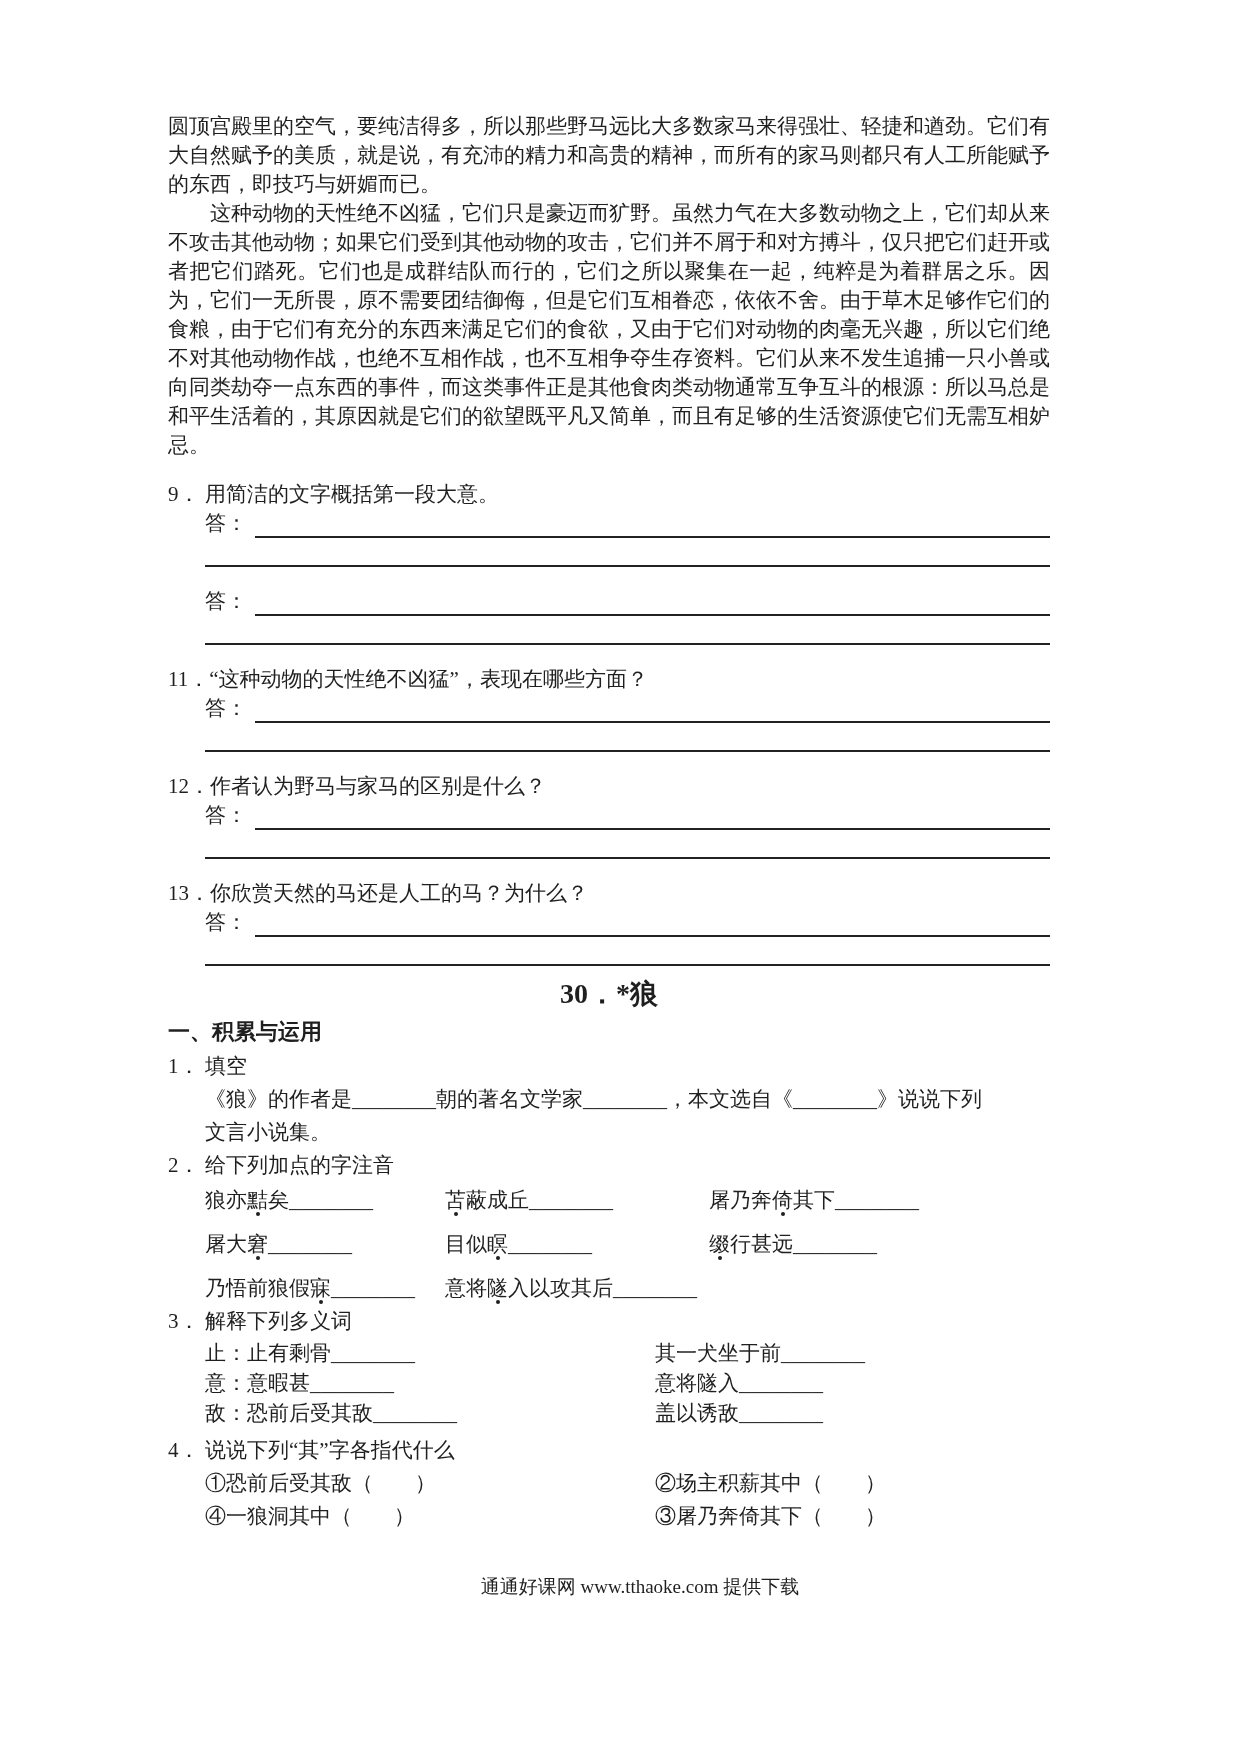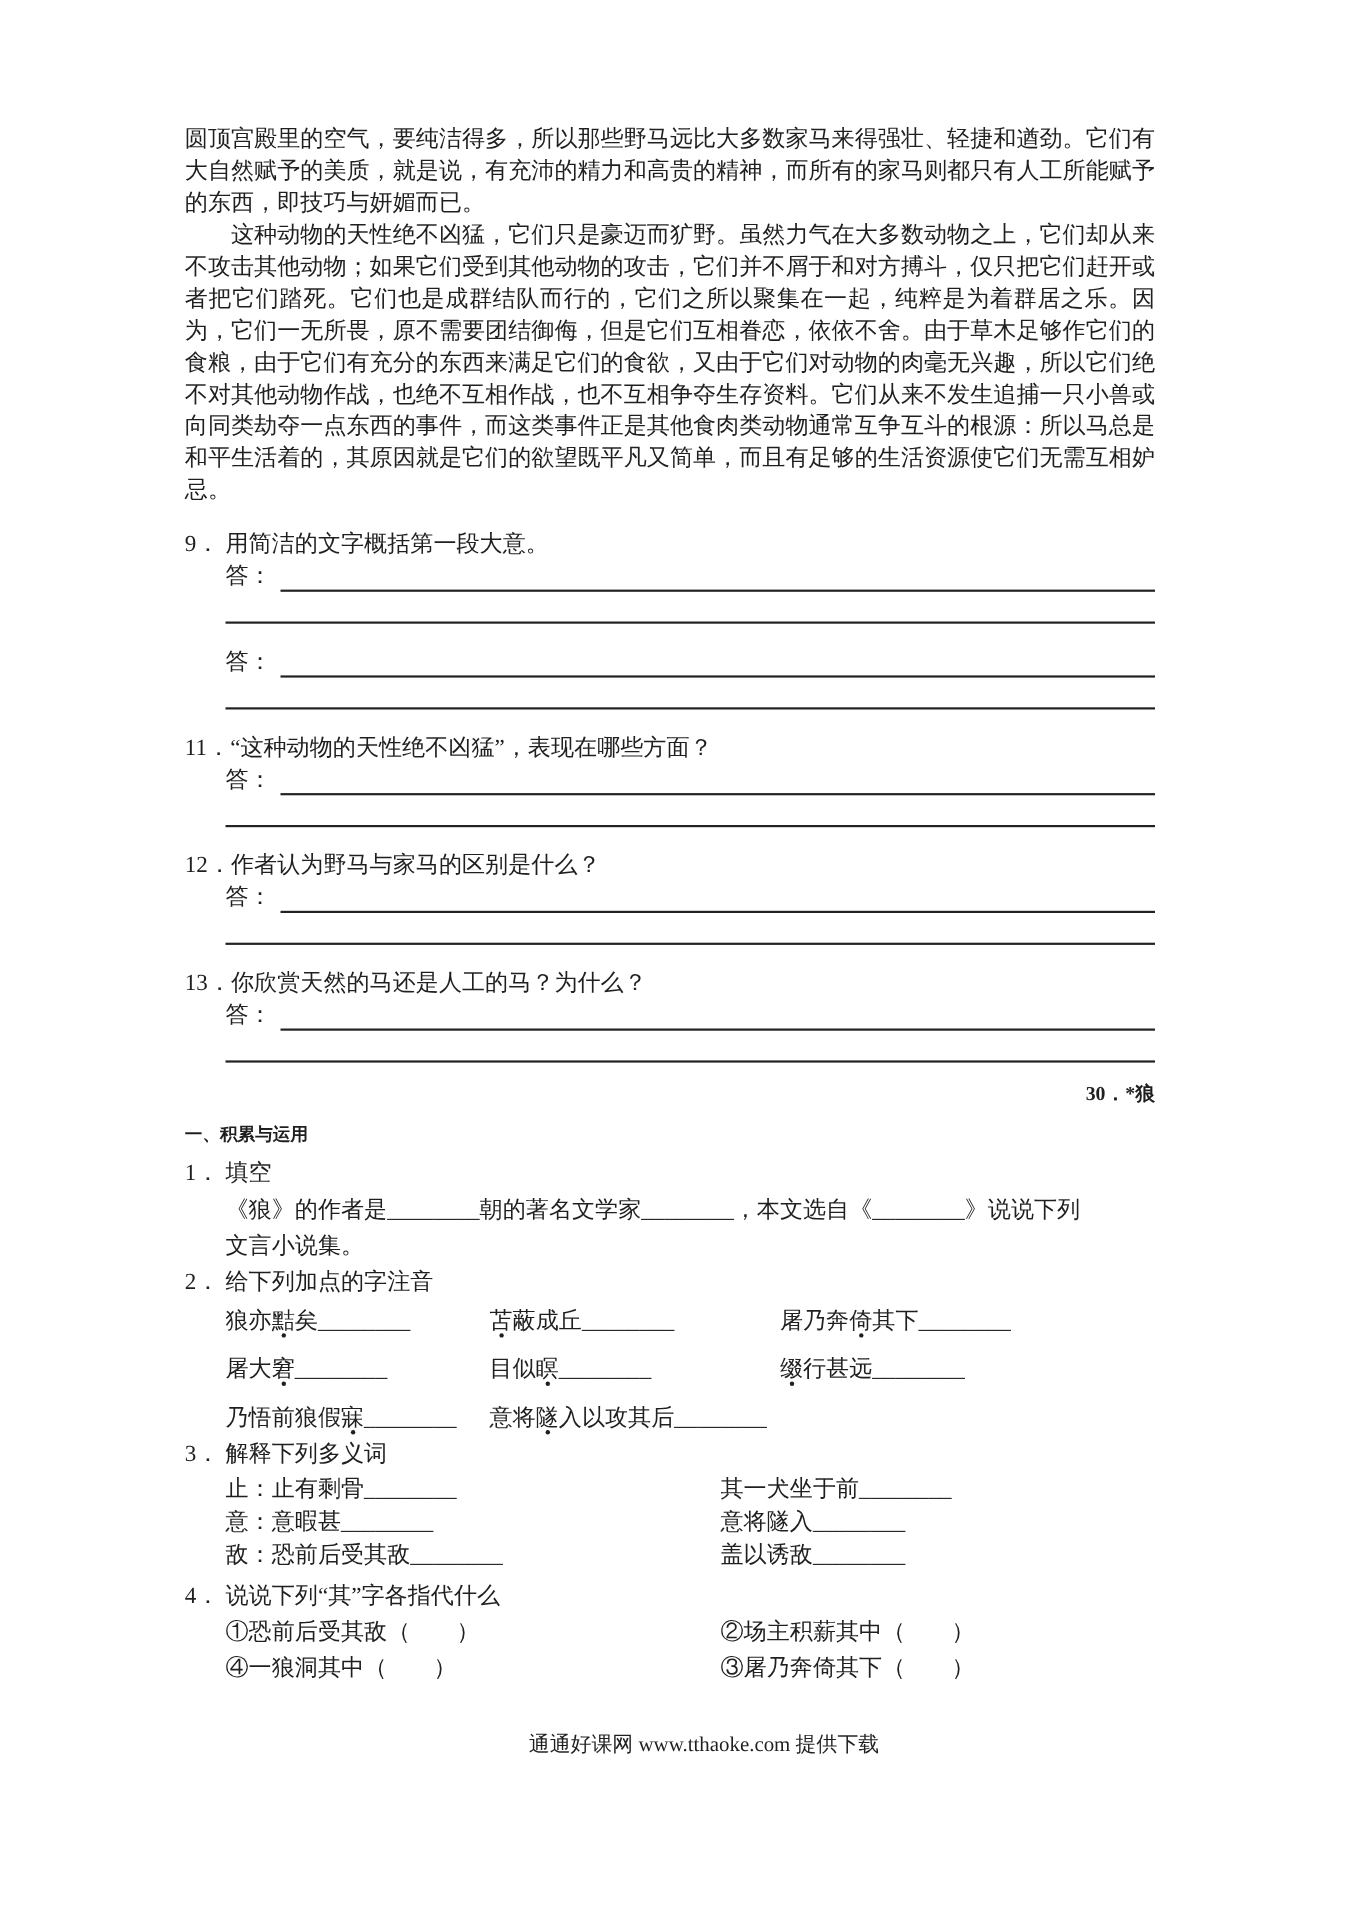--- a/index.html
+++ b/index.html
@@ -24,22 +24,22 @@
 
   
   .qa-block { margin-top: 20px; text-align: left; }
   .q-line { line-height: 29px; }
   .q-num { display: inline-block; min-width: 37px; }
   .a-line { display: flex; align-items: flex-end; margin-left: 37px; line-height: 29px; }
   .a-fill { flex: 1; border-bottom: 2px solid #222; margin-left: 8px; height: 27px; }
   .a-cont { margin-left: 37px; height: 27px; border-bottom: 2px solid #222; margin-bottom: 12px; }
 
   
-  .lesson-title { text-align: right; font-weight: bold; font-size: 18px; line-height: 32px; margin-top: 10px; }
-  .section-heading { font-weight: bold; font-size: 16px; line-height: 36px; margin-top: 4px; text-align: left; }
+  .lesson-title { text-align: center; font-weight: bold; font-size: 28px; line-height: 32px; margin-top: 10px; }
+  .section-heading { font-weight: bold; font-size: 22px; line-height: 36px; margin-top: 4px; text-align: left; }
   .lesson { text-align: left; line-height: 33px; }
   .lesson .indent { margin-left: 37px; }
 
   .q2-grid {
     margin-left: 37px;
     display: grid;
     grid-template-columns: 240px 264px 1fr;
     row-gap: 11px;
     line-height: 33px;
     margin-top: 2px;

